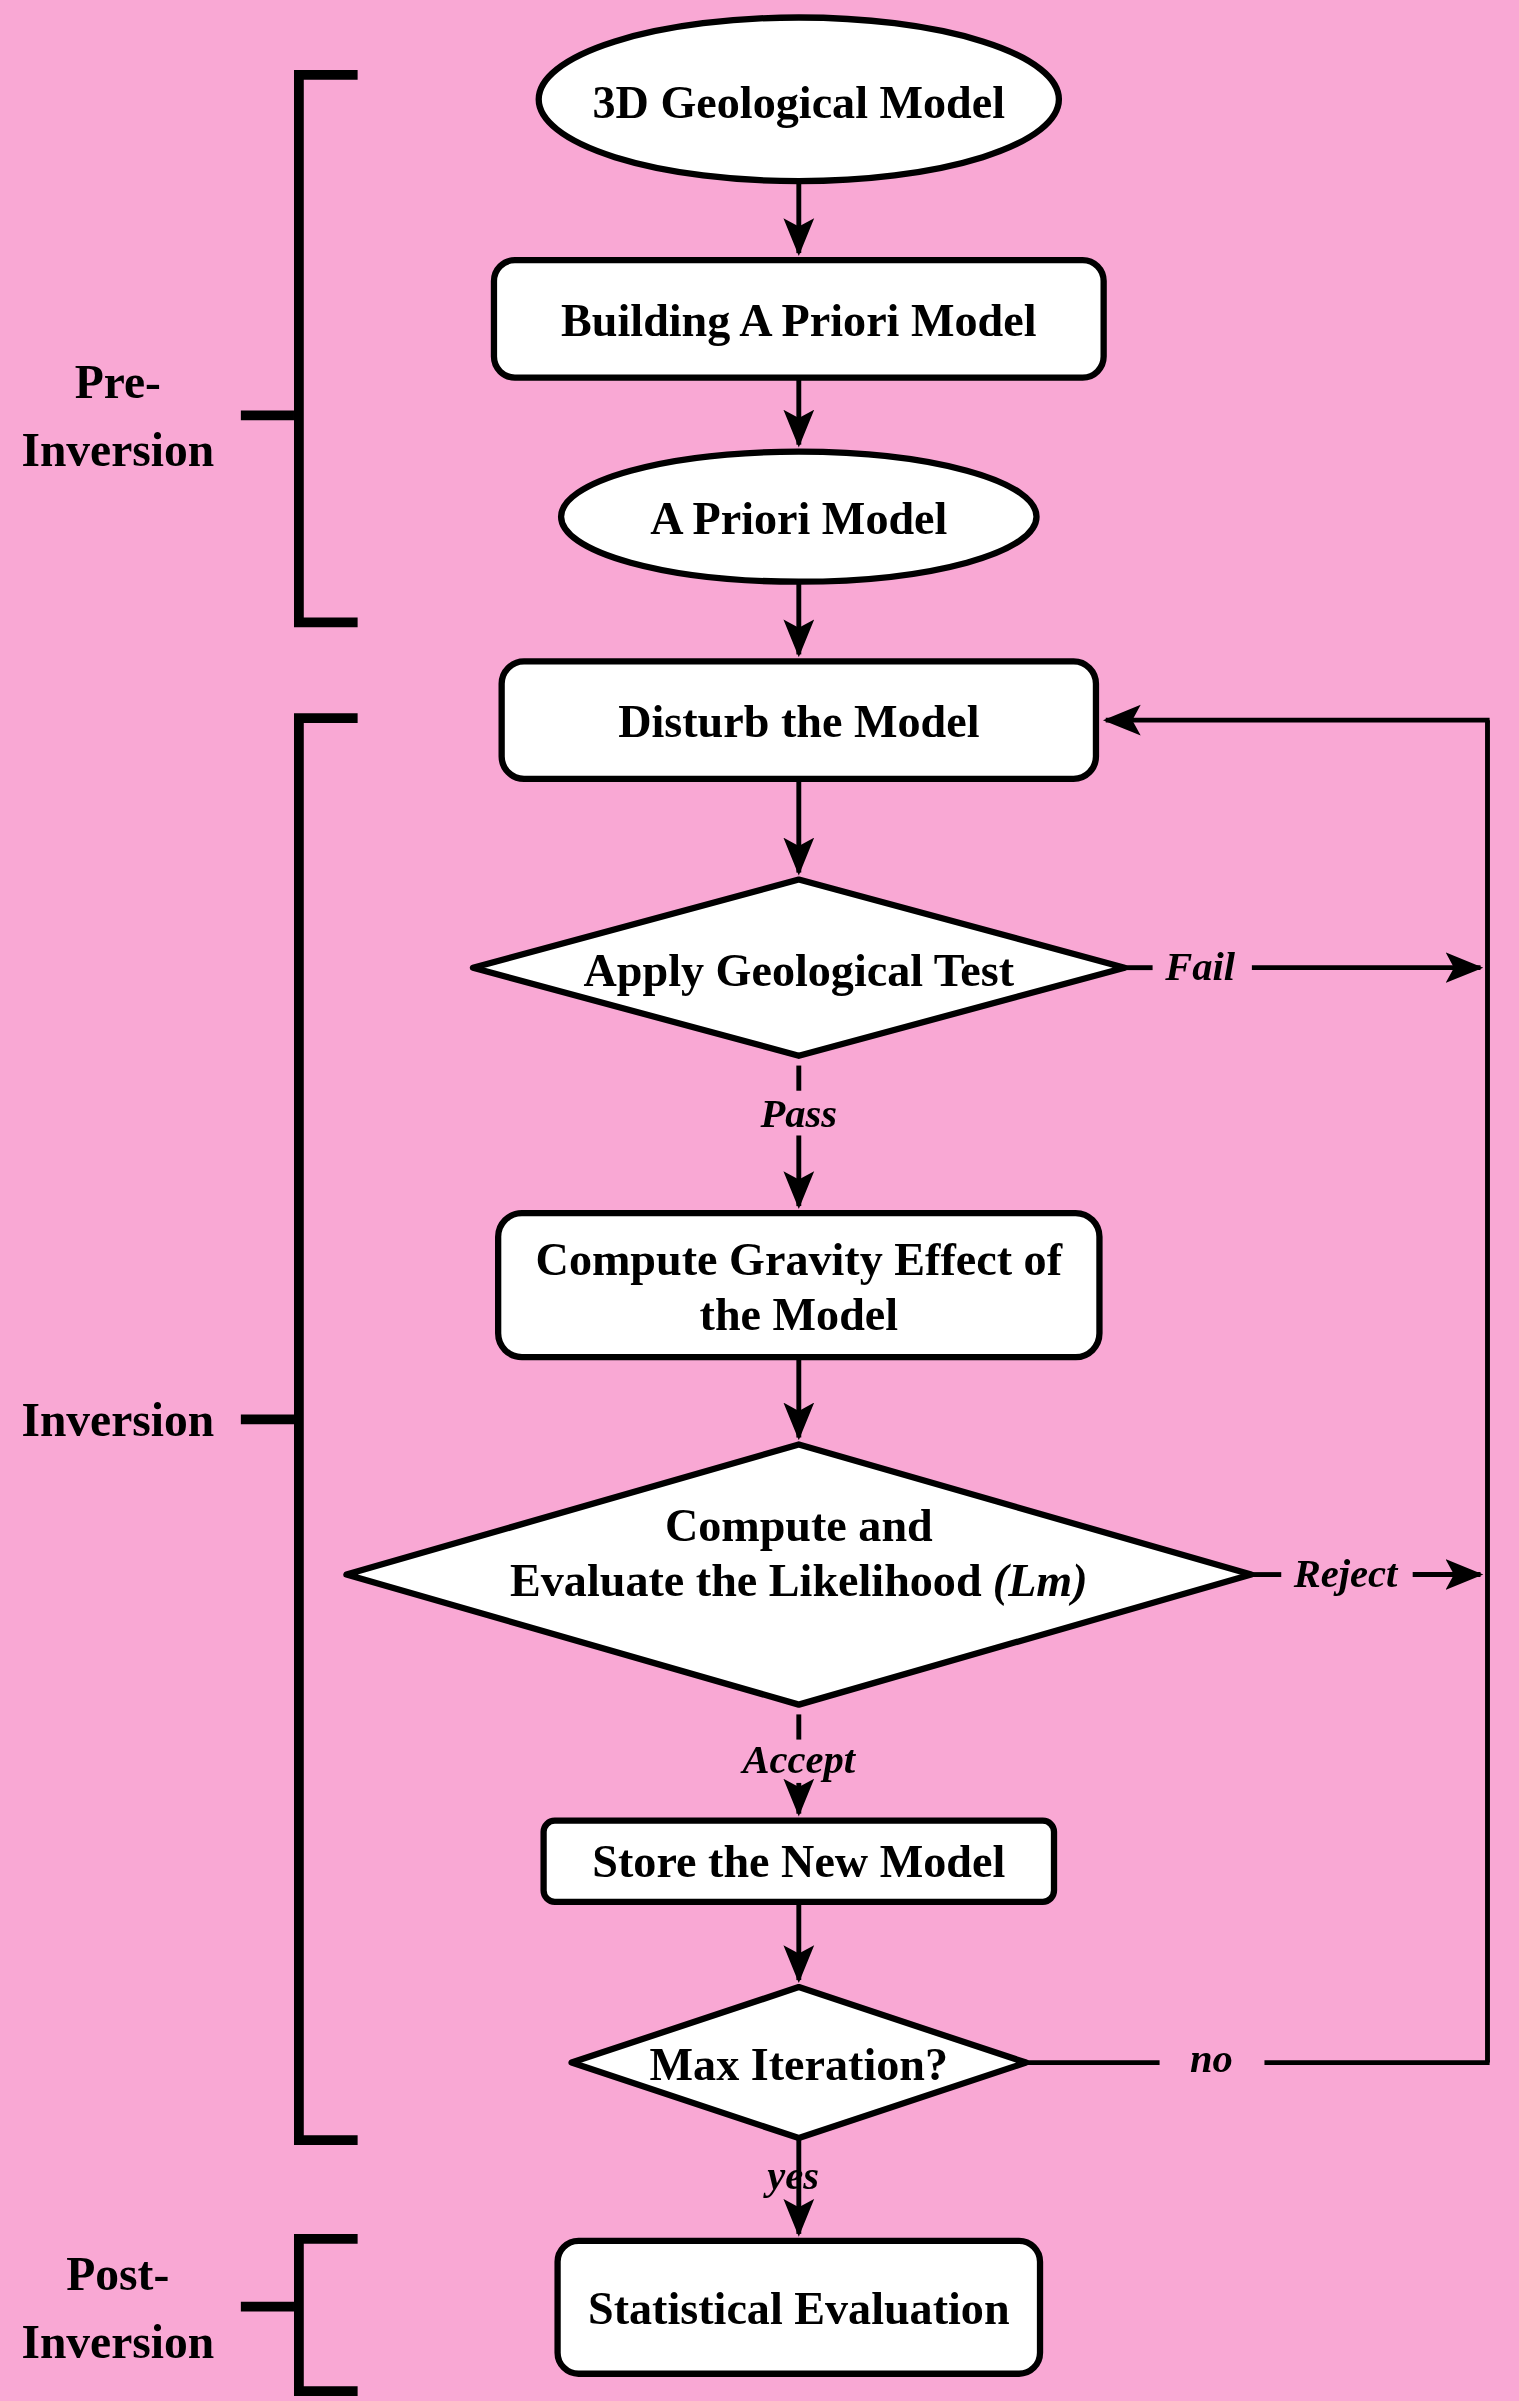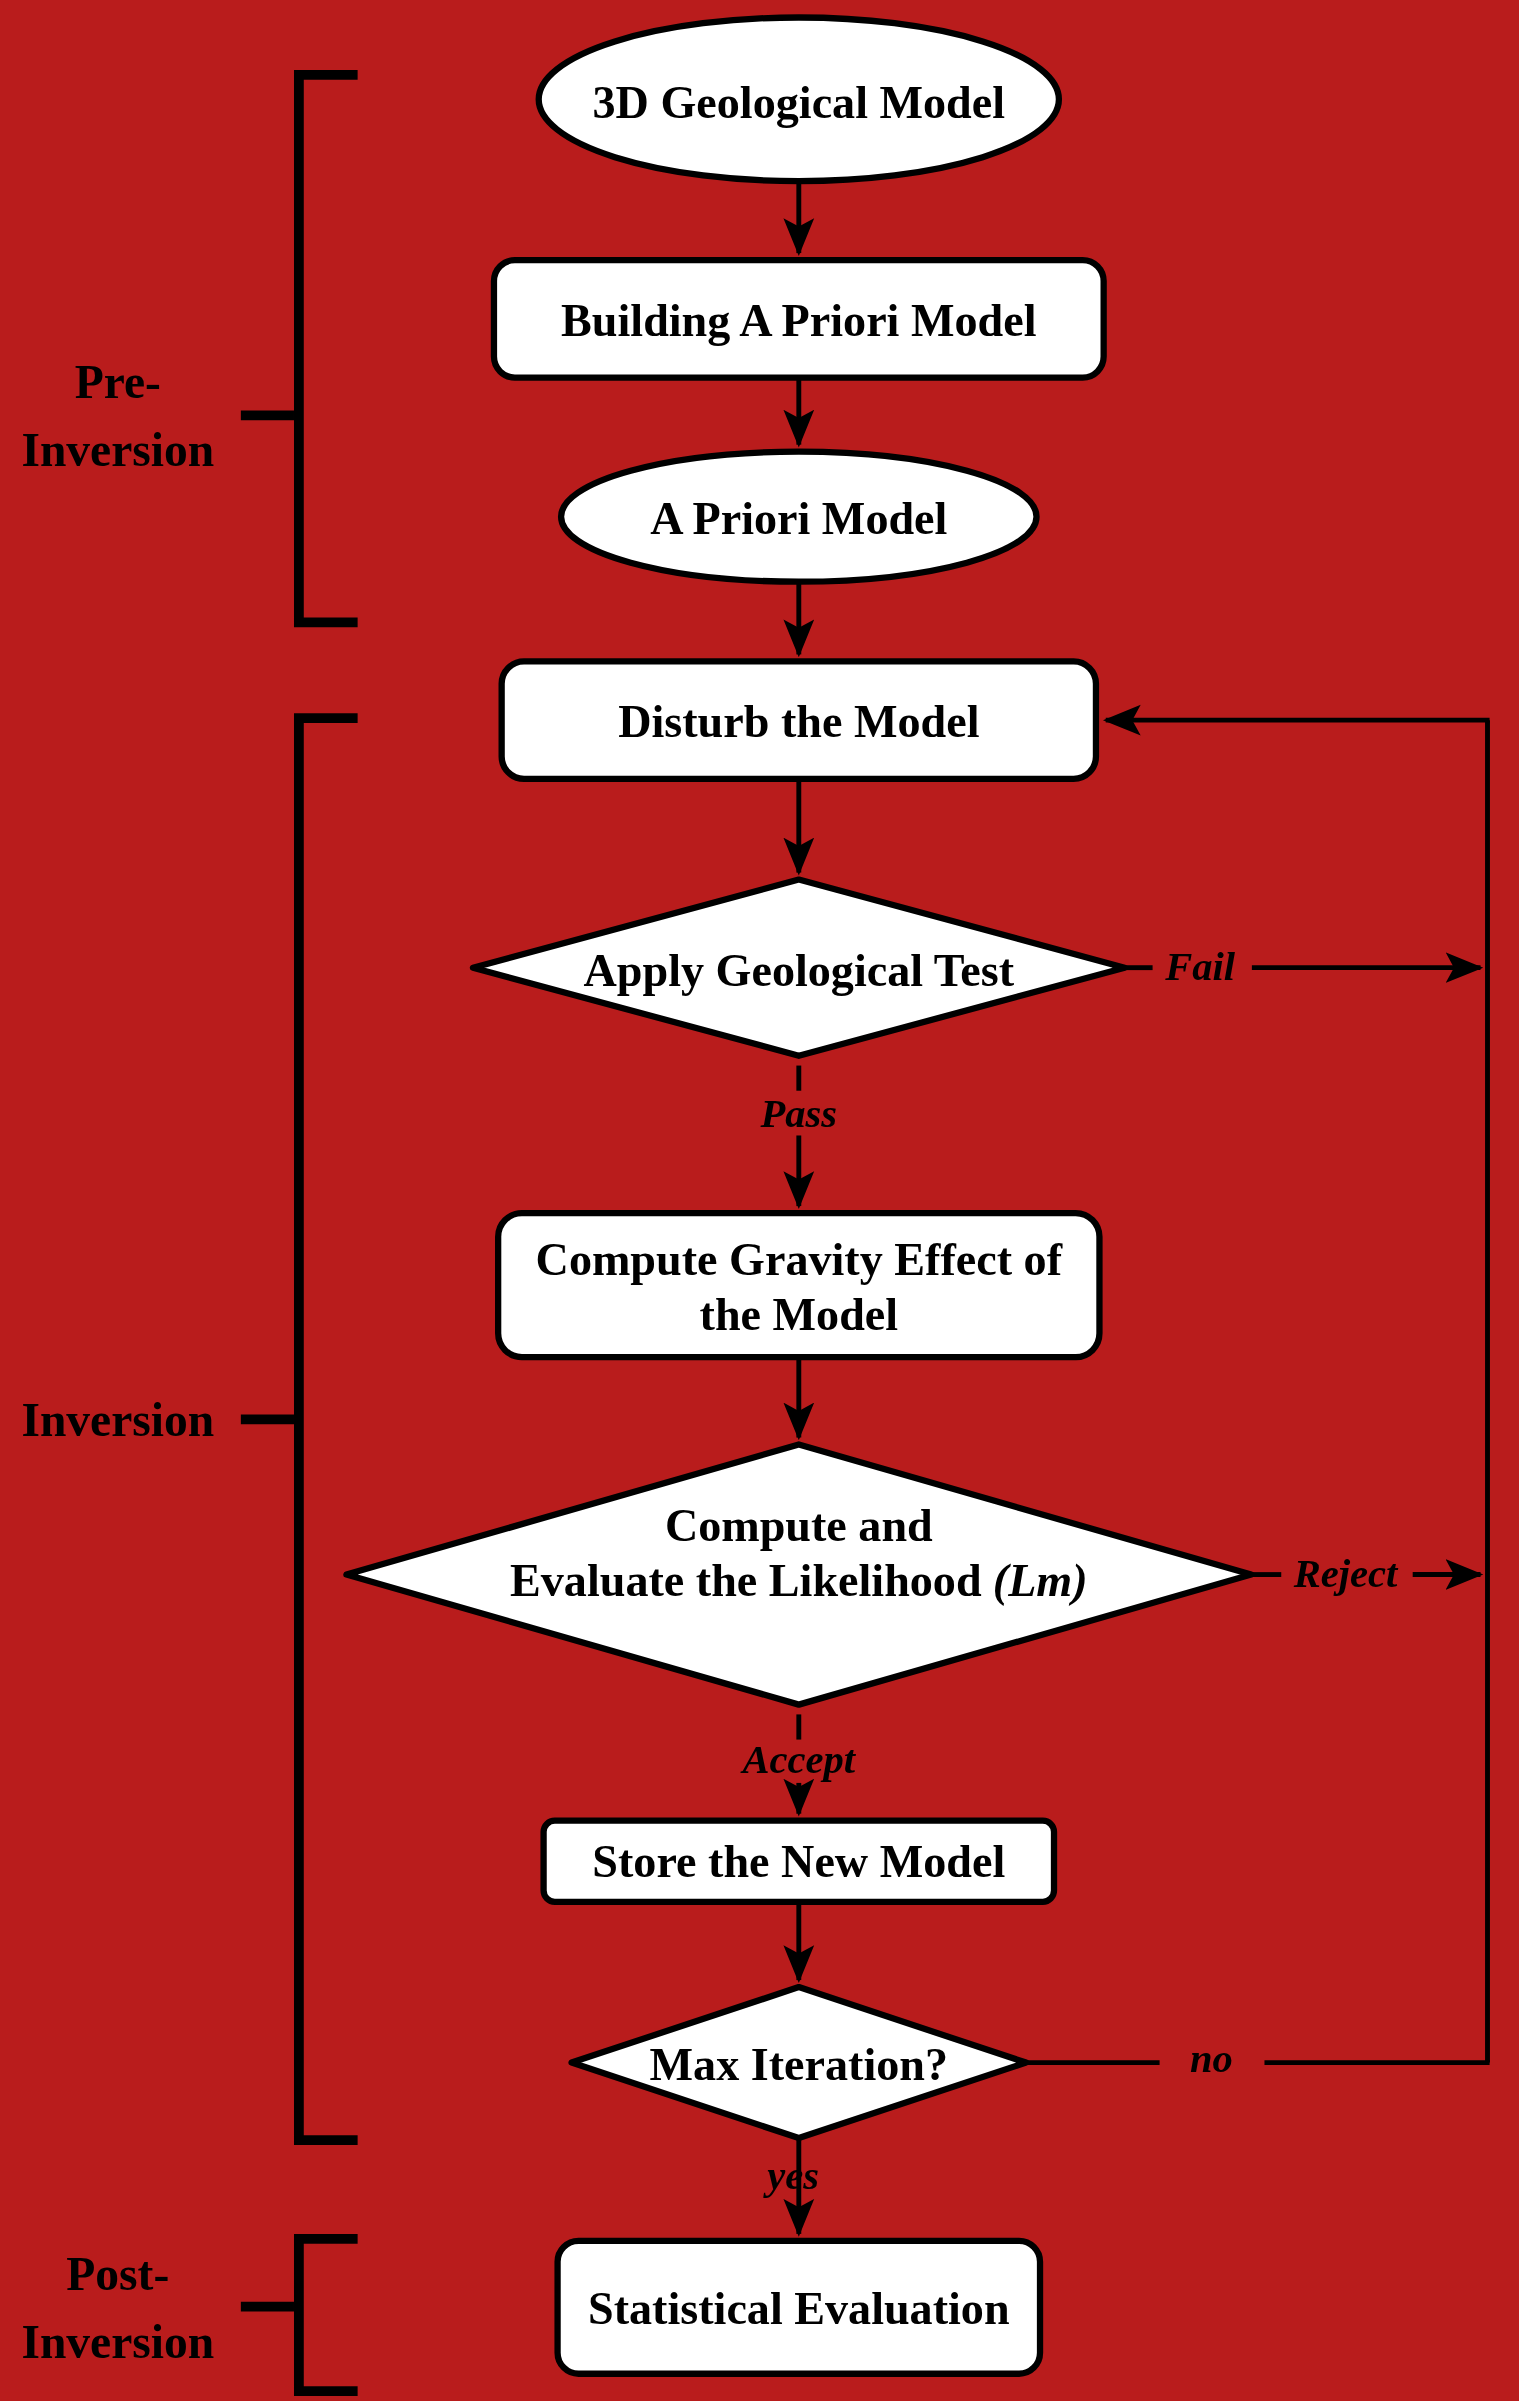--- a/index.html
+++ b/index.html
@@ -4,21 +4,21 @@
 <style>
   html, body {
     margin: 0;
     padding: 0;
     background: #ffffff;
   }
   .page {
     position: relative;
     width: 1520px;
     height: 2401px;
-    background: #b91c1c;
+    background: #f9a8d4;
     overflow: hidden;
   }
   svg { display: block; }
   .shape {
     fill: #ffffff;
     stroke: #000000;
     stroke-width: 9;
   }
   .connector {
     fill: none;

